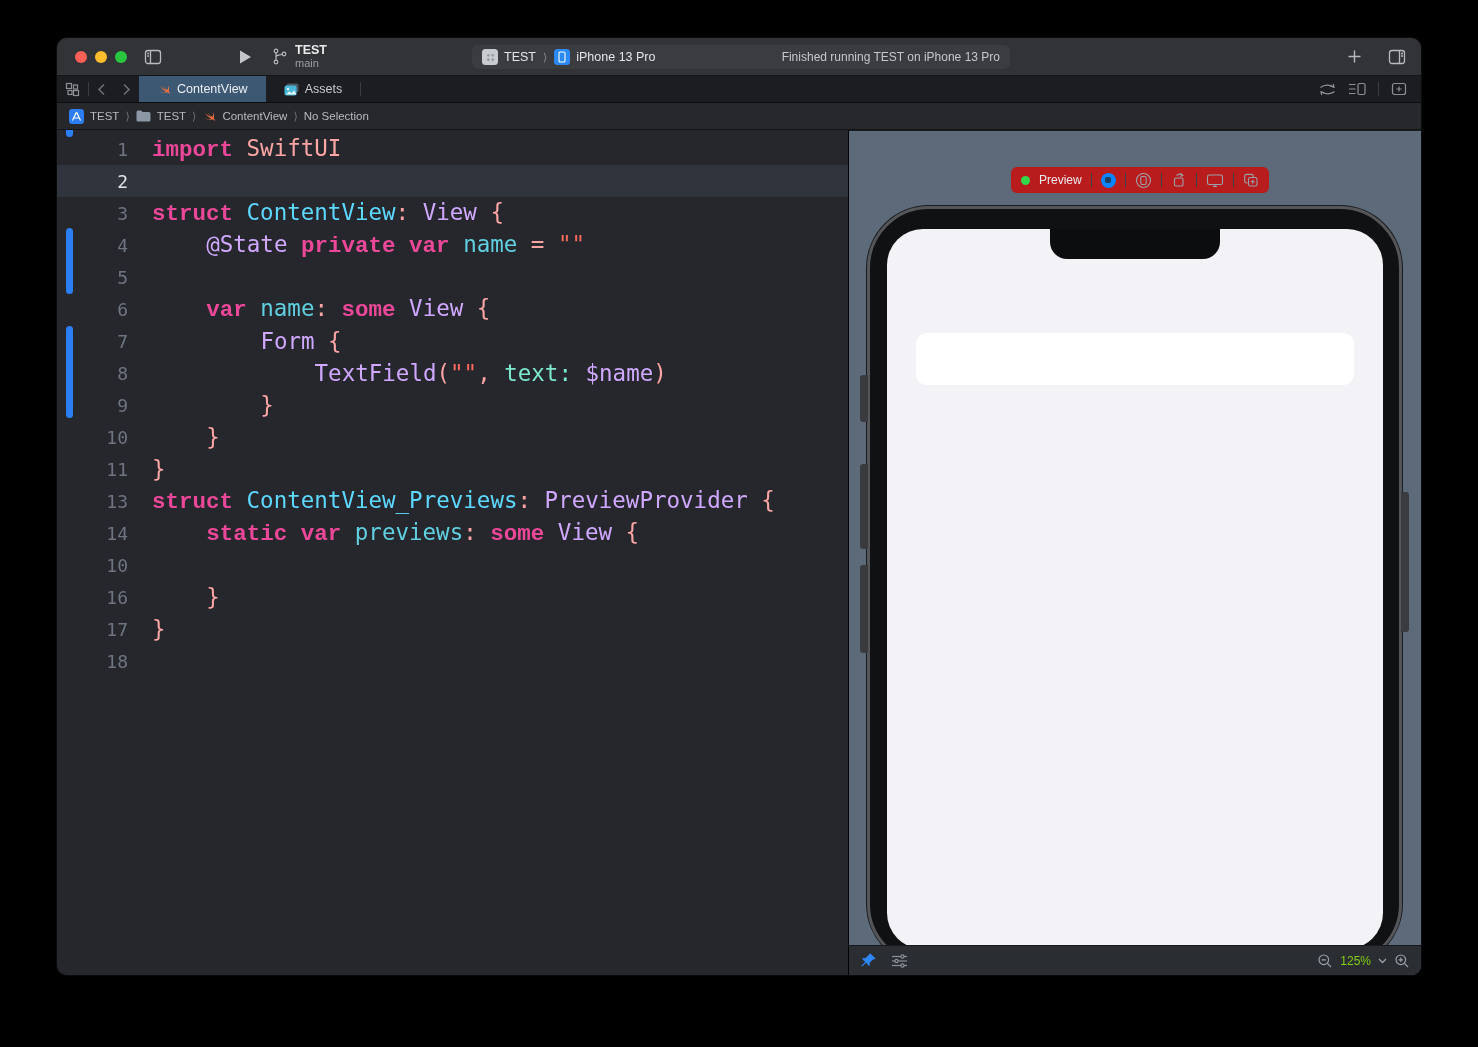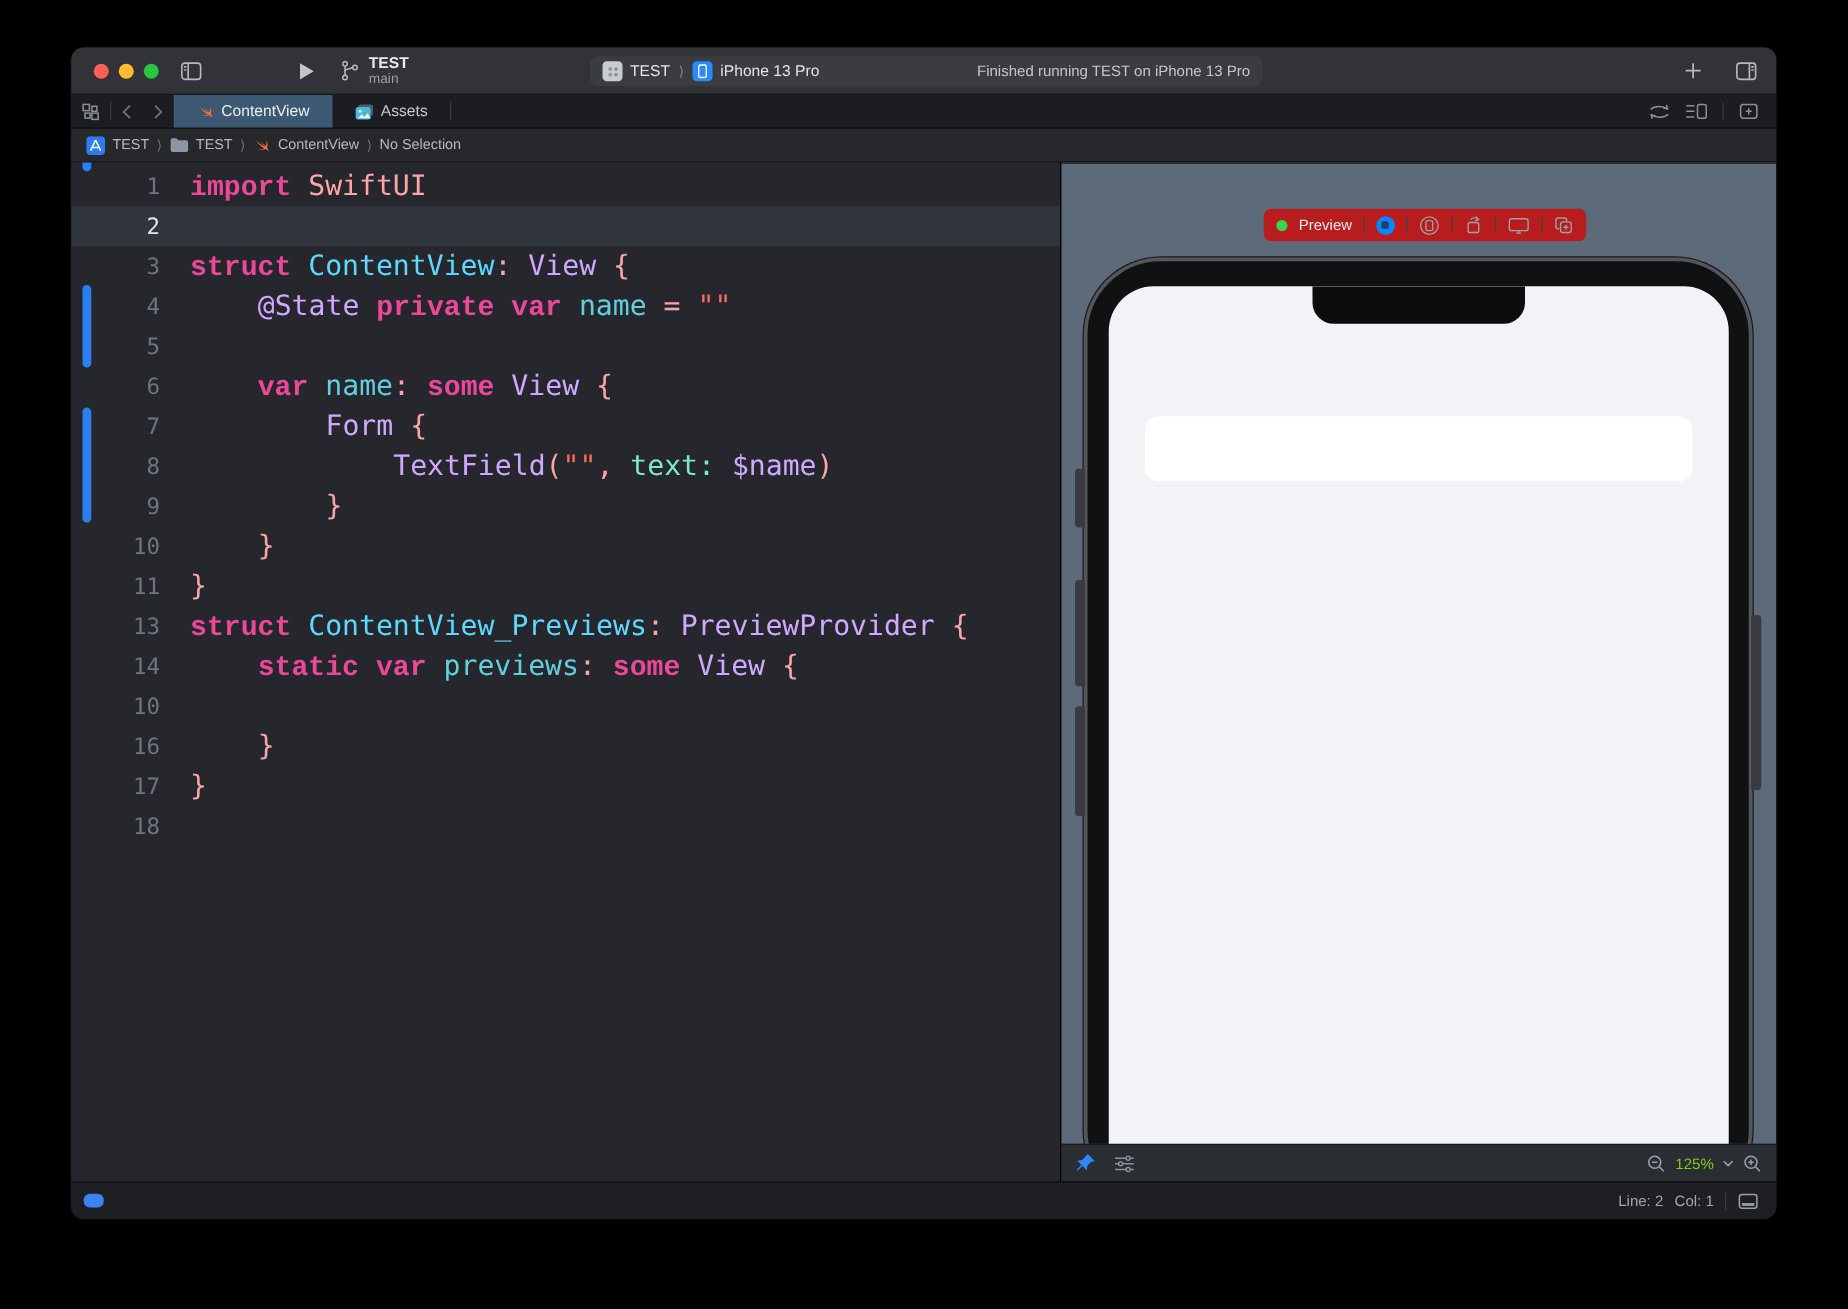--- a/index.html
+++ b/index.html
@@ -396,27 +396,13 @@
                 <line x1="10.4" y1="10.4" x2="14" y2="14"></line>
                 <line x1="4.6" y1="6.8" x2="9" y2="6.8"></line>
                 <line x1="6.8" y1="4.6" x2="6.8" y2="9"></line>
             </svg>
           </span>
         </span>
       </div>
     </div>
   </div>
 
-  <div class="statusbar">
-    <span class="bp-pill"></span>
-    <span class="sb-right">
-      <span class="linecol">Line: 2</span>
-      <span class="linecol">Col: 1</span>
-      <span class="vdiv"></span>
-      <span>
-        <svg width="17" height="14" viewBox="0 0 17 14" fill="none" stroke="#9aa1a9" stroke-width="1.2">
-          <rect x="1.5" y="1.5" width="14" height="11" rx="2"></rect>
-          <rect x="3.5" y="8.5" width="10" height="2.2" fill="#9aa1a9" stroke="none"></rect>
-        </svg>
-      </span>
-    </span>
-  </div>
 </div>
 
 </body></html>

